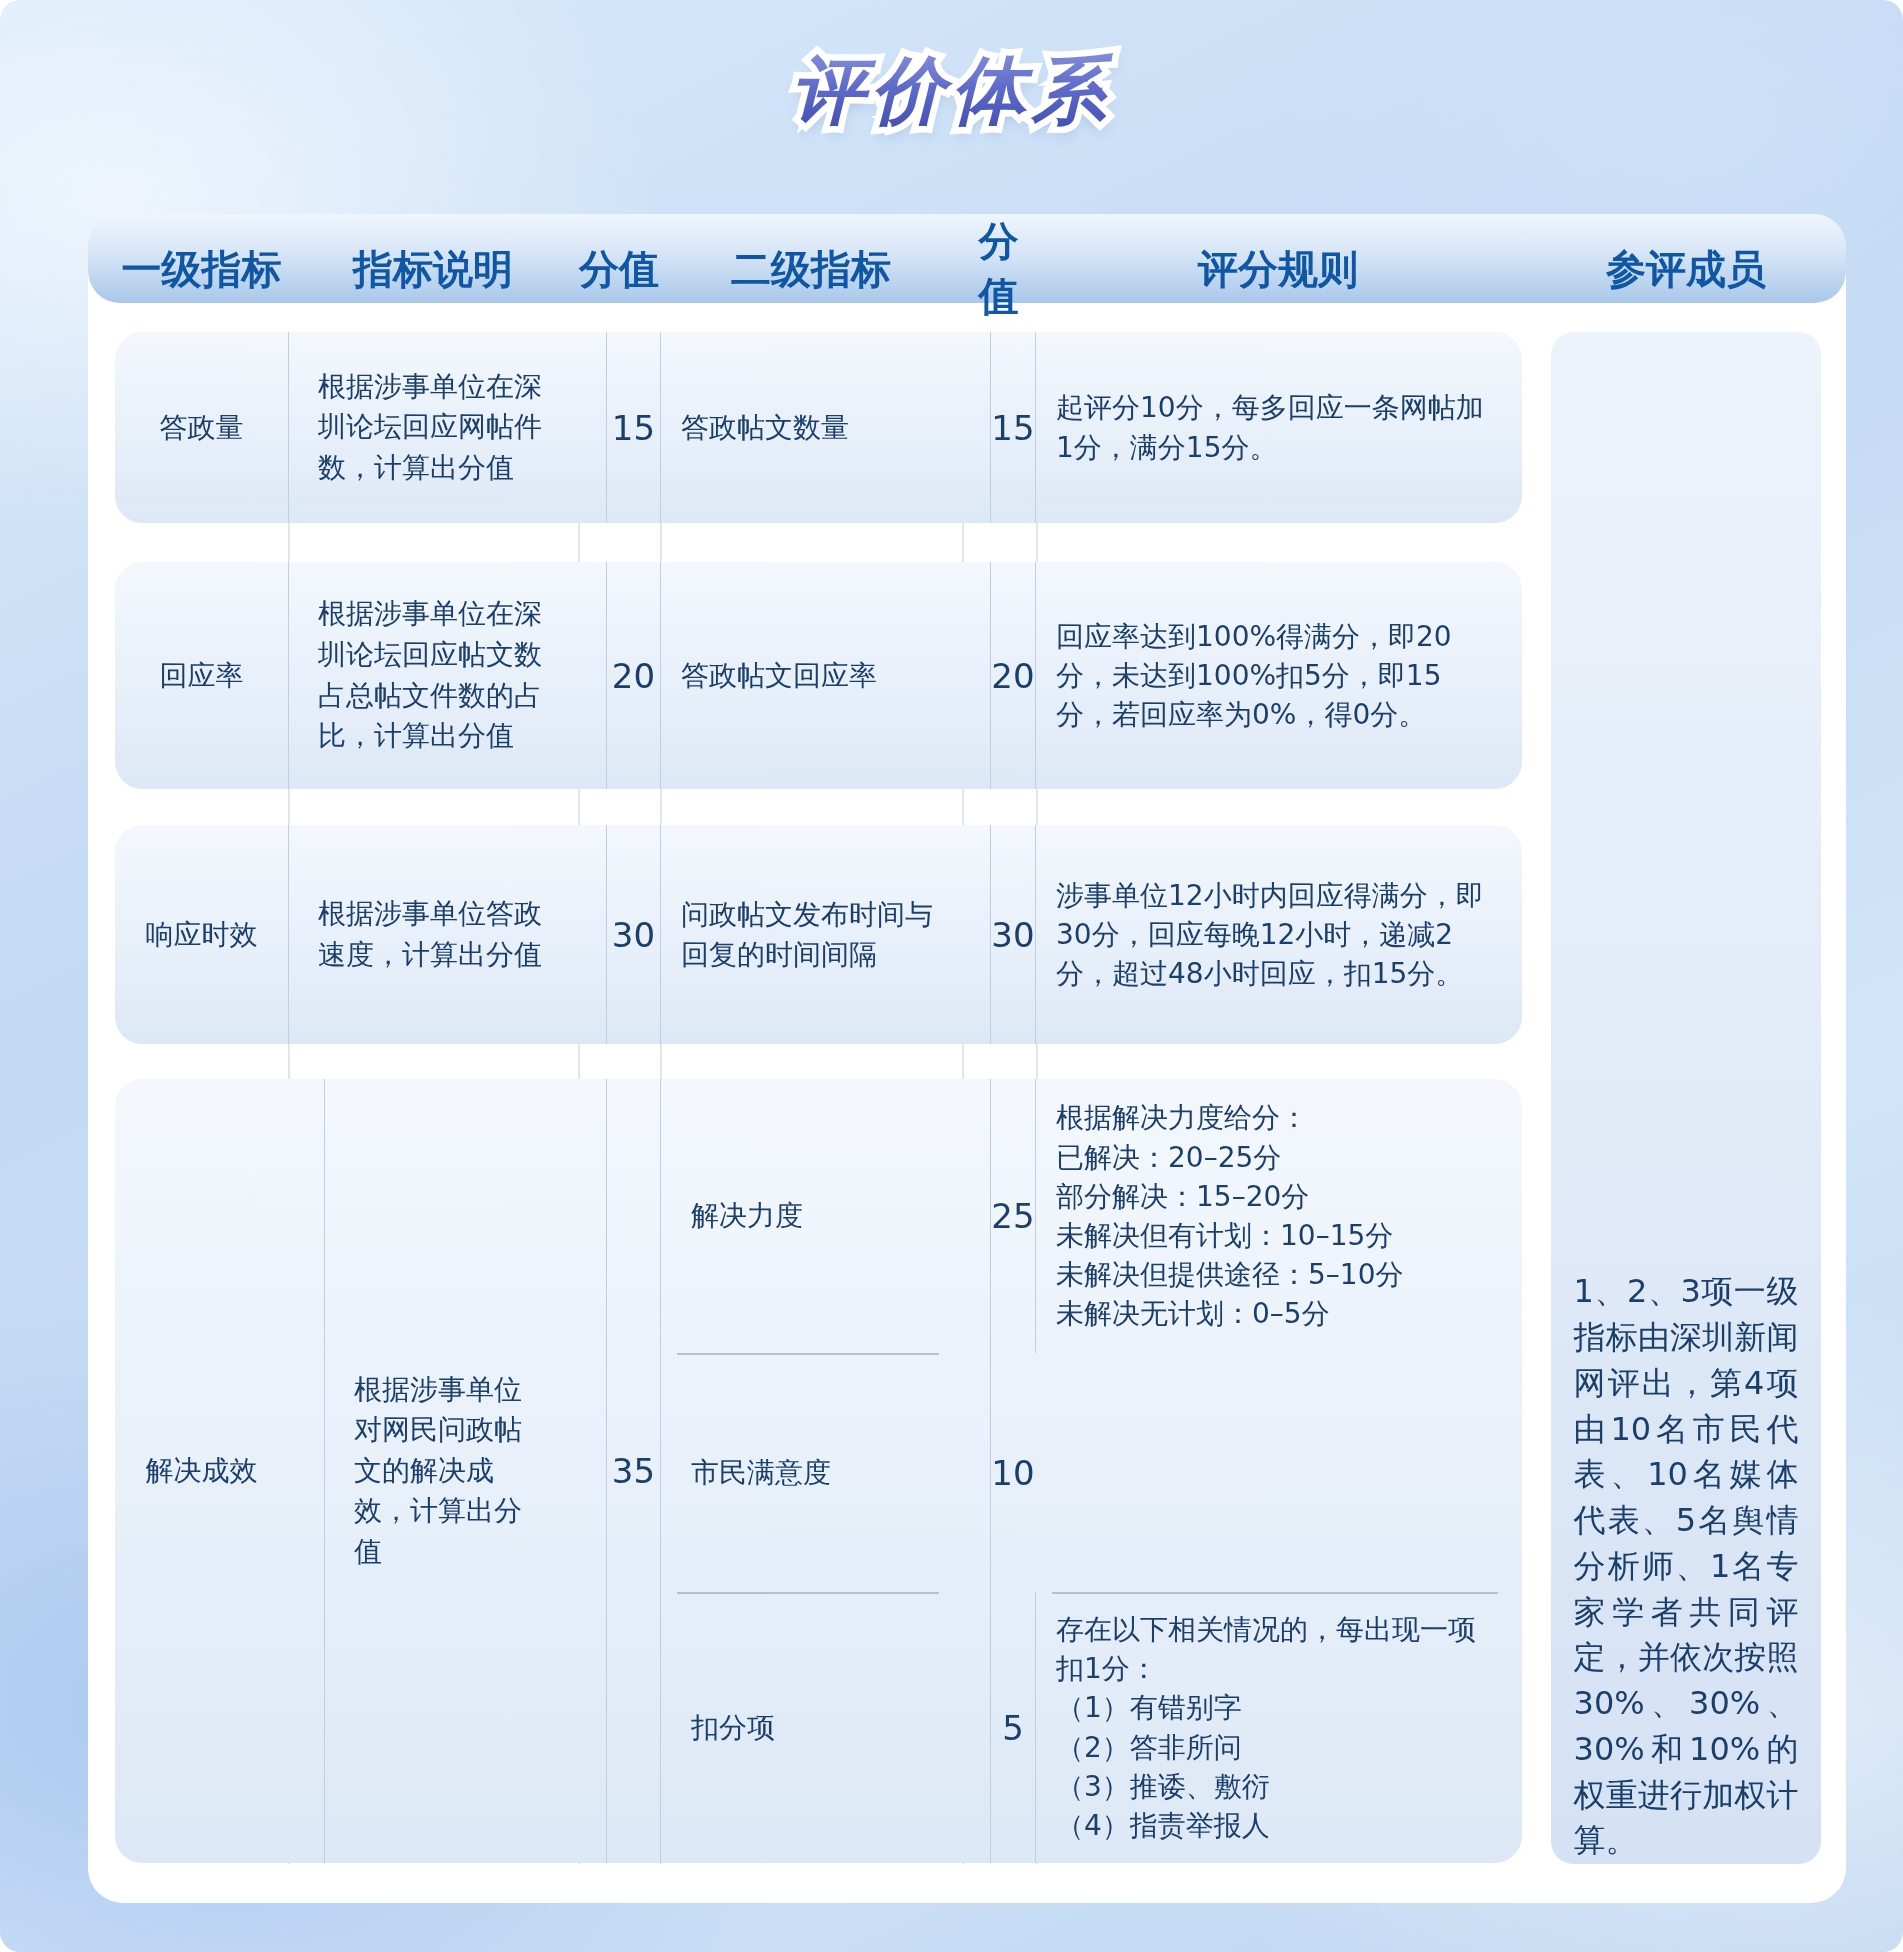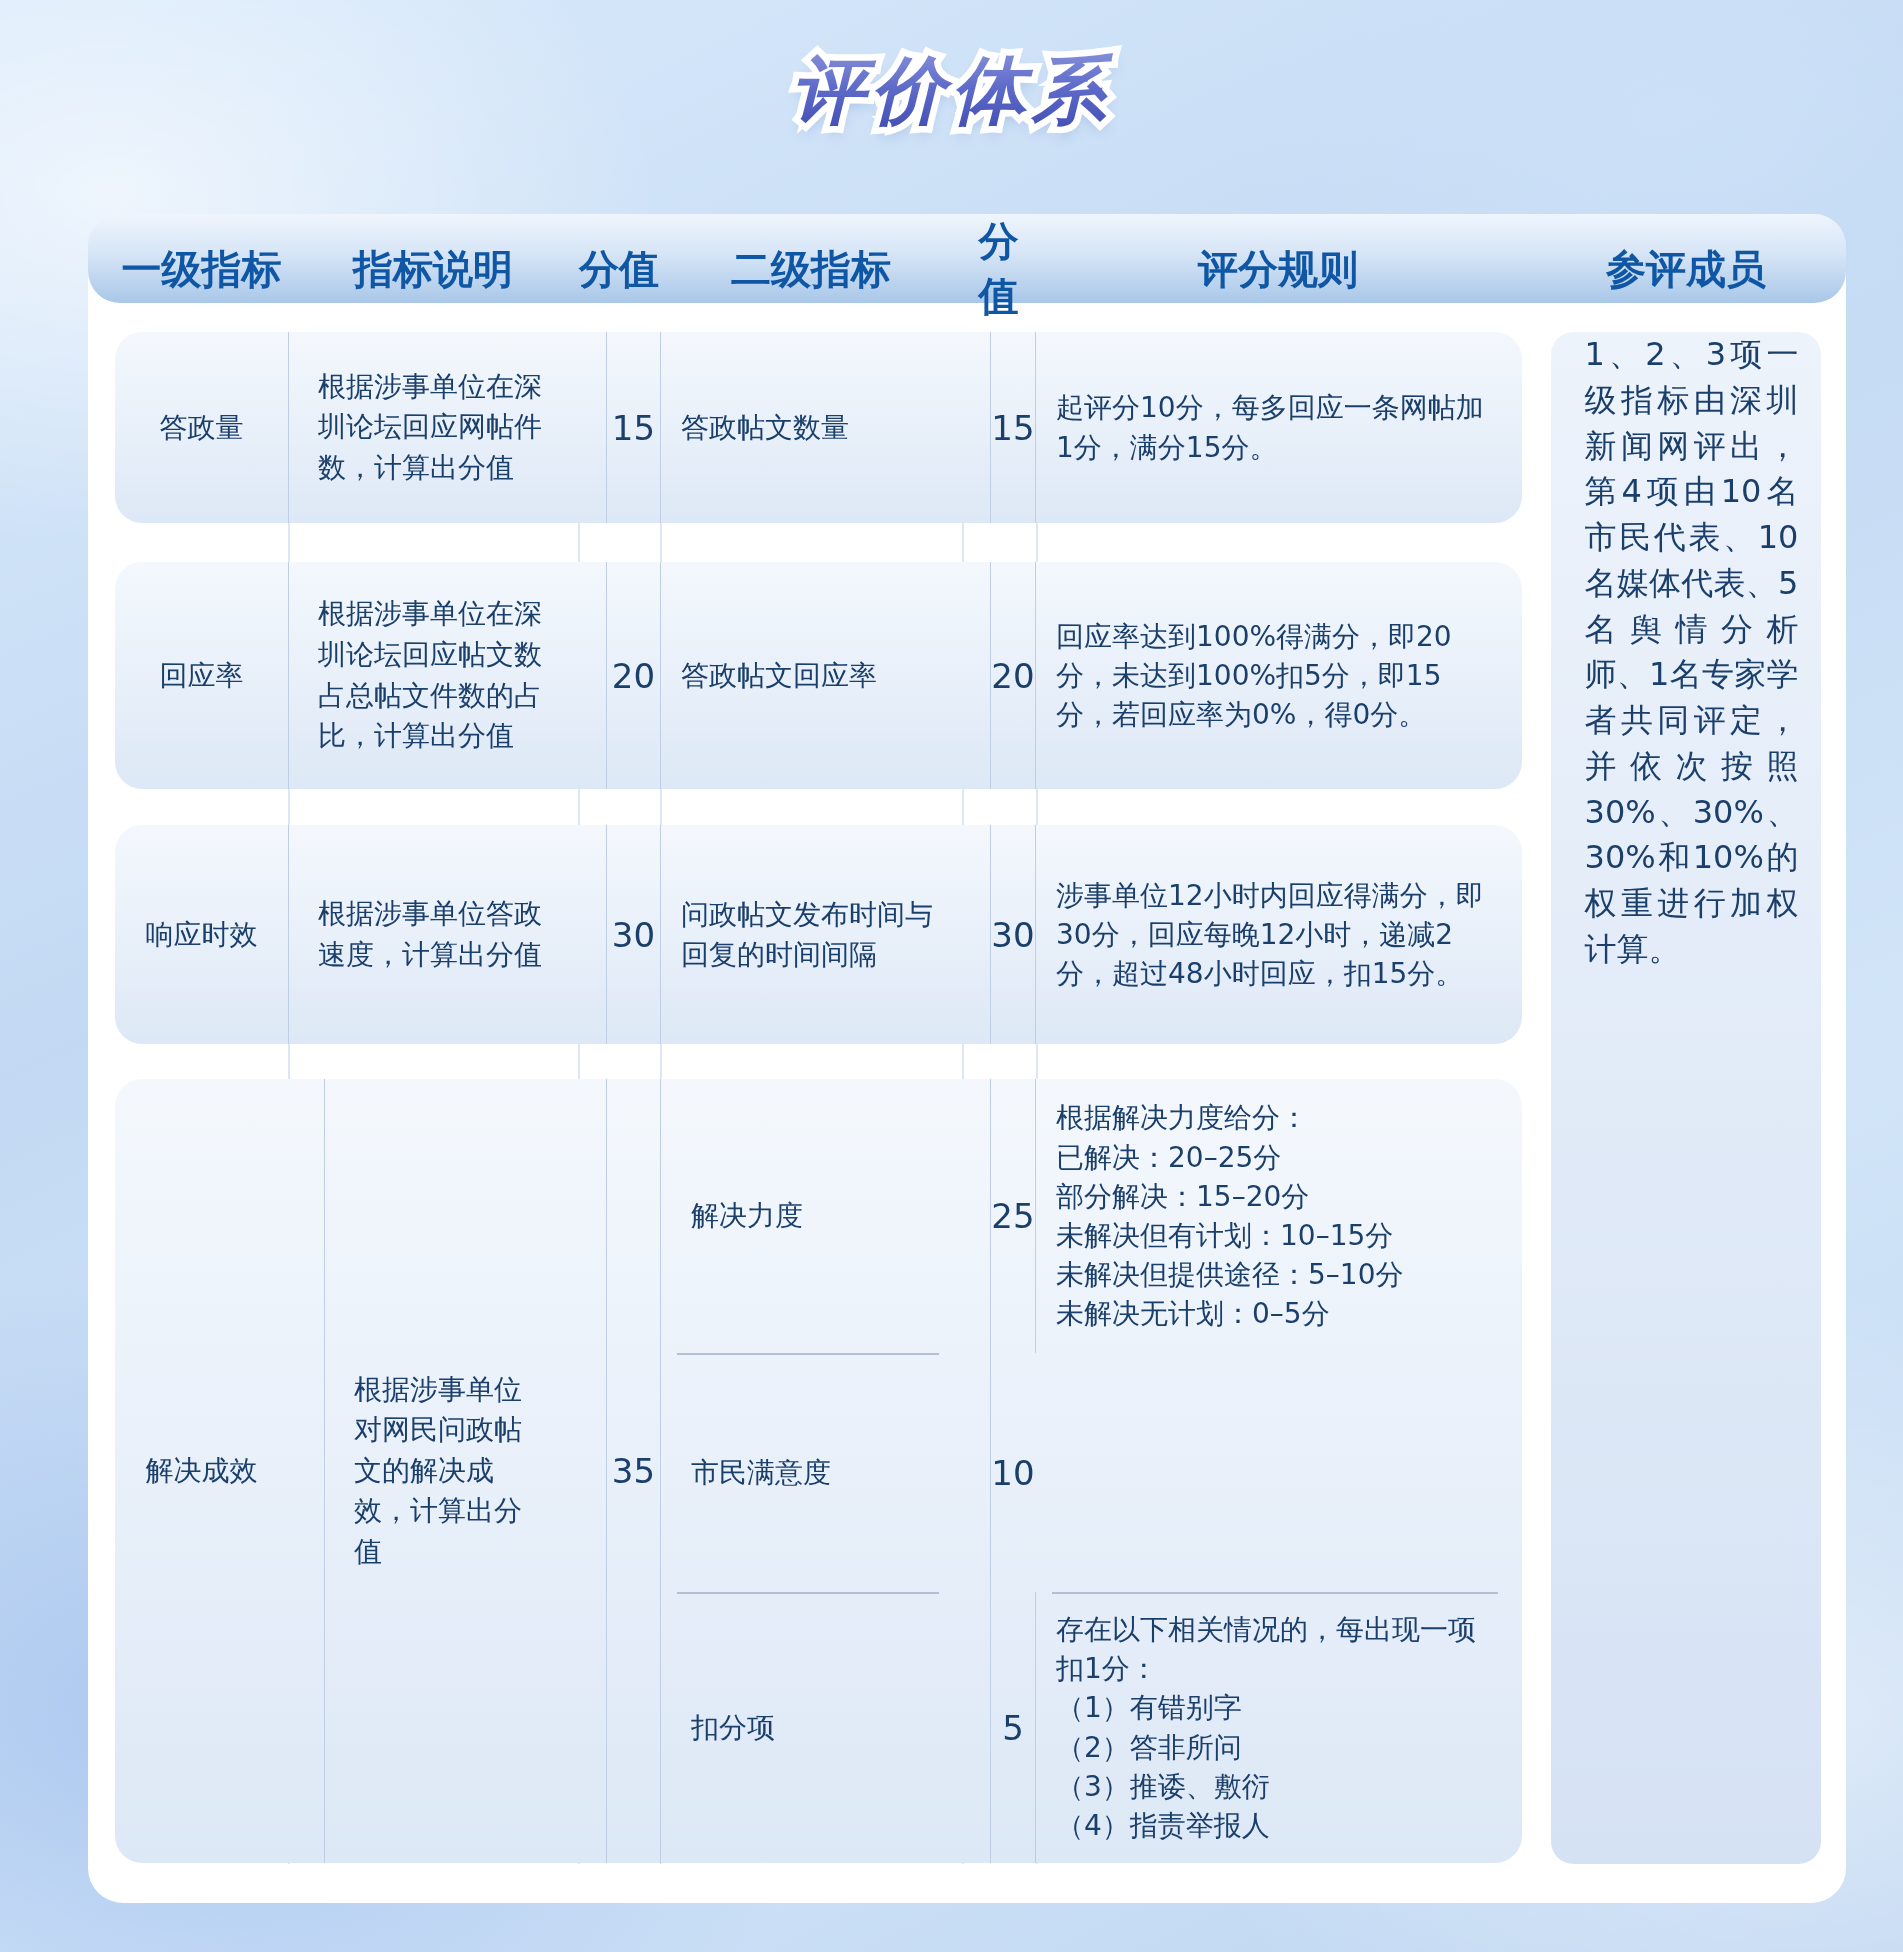--- a/index.html
+++ b/index.html
@@ -8,20 +8,21 @@
 
   .page{
     position:relative; width:1903px; height:1952px; overflow:hidden;
     background:
       radial-gradient(887px 564px at 6% 10%, rgba(255,255,255,0.60), transparent 62%),
       radial-gradient(967px 661px at 94% 88%, rgba(255,255,255,0.45), transparent 65%),
       radial-gradient(1048px 725px at 10% 88%, rgba(135,172,232,0.50), transparent 62%),
       radial-gradient(725px 451px at 88% 6%, rgba(205,226,248,0.85), transparent 60%),
       radial-gradient(564px 403px at 45% 50%, rgba(255,255,255,0.25), transparent 70%),
       linear-gradient(155deg,#d9eafb 0%,#c3d9f3 38%,#d2e5f8 68%,#bdd5f1 100%);
+    border-radius: 20px;
   }
 
   
   .page-title{
     position:absolute; left:0; right:0; top:42px; height:121px;
     text-align:center; font-size:74px; font-weight:900; font-style:italic;
     letter-spacing:6.4px;
   }
   .page-title .t-outline{
     position:absolute; left:0; right:0; top:0;
@@ -92,21 +93,21 @@
   .sep::before{
     content:""; position:absolute; top:0; left:16px; right:22.6px; height:1.6px;
     background:#b3c0d3;
   }
 
   
   .members-card{
     position:absolute; left:1463px; top:118px; width:270px; height:1532px;
     border-radius:22.6px;
     background:linear-gradient(180deg,#edf3fb 0%,#d5e2f4 100%);
-    display:flex; align-items:flex-start;padding-left:11px;
+    display:flex; align-items:flex-end;
   }
   .members-text{
     width:100%; padding:0 22.6px; font-size:32px; line-height:1.43;
     color:#1b3f6b; text-align:justify;
   }
 </style>
 </head>
 <body>
 
 <div class="page">

